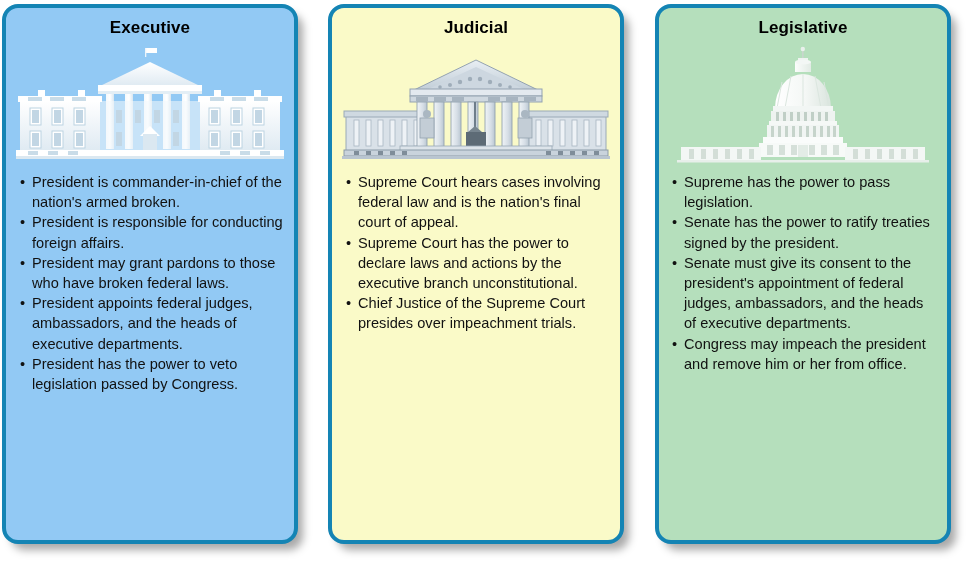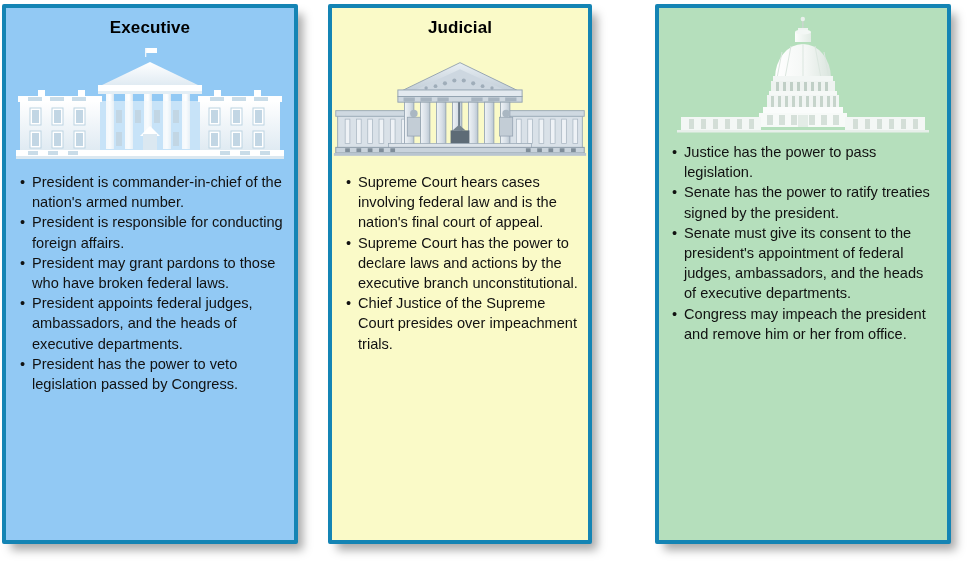--- a/index.html
+++ b/index.html
@@ -15,28 +15,28 @@
   }
   .board {
     position: relative;
     width: 969px;
     height: 568px;
   }
   .panel {
     position: absolute;
     top: 4px;
     height: 540px;
-    border-radius: 2px;
+    border-radius: 16px;
     border: 4px solid #1484b4;
     box-sizing: border-box;
     box-shadow: 7px 8px 9px -2px rgba(0,0,0,0.34);
     overflow: hidden;
   }
   .panel-exec     { left: 2px;   width: 296px; background: #92c9f4; }
-  .panel-judicial { left: 328px; width: 264px; background: #fafac8; }
+  .panel-judicial { left: 328px; width: 296px; background: #fafac8; }
   .panel-legis    { left: 655px; width: 296px; background: #b5dfbc; }
 
   .panel-title {
     text-align: center;
     font-size: 17px;
     font-weight: bold;
     color: #000000;
     margin-top: 10px;
     letter-spacing: 0.1px;
   }
@@ -185,21 +185,21 @@
           <rect x="34" y="105" width="10" height="4"></rect>
           <rect x="54" y="105" width="10" height="4"></rect>
           <rect x="206" y="105" width="10" height="4"></rect>
           <rect x="226" y="105" width="10" height="4"></rect>
           <rect x="246" y="105" width="10" height="4"></rect>
         </g>
       </svg>
     </div>
 
     <ul class="bullets list-exec">
-      <li>President is commander-in-chief of the nation's armed number.</li>
+      <li>President is commander-in-chief of the nation's armed broken.</li>
       <li>President is responsible for conducting foreign affairs.</li>
       <li>President may grant pardons to those who have broken federal laws.</li>
       <li>President appoints federal judges, ambassadors, and the heads of executive departments.</li>
       <li>President has the power to veto legislation passed by Congress.</li>
     </ul>
   </div>
 
   <div class="panel panel-judicial">
     <div class="panel-title">Judicial</div>
 
@@ -299,20 +299,21 @@
     </div>
 
     <ul class="bullets list-jud">
       <li>Supreme Court hears cases involving federal law and is the nation's final court of appeal.</li>
       <li>Supreme Court has the power to declare laws and actions by the executive branch unconstitutional.</li>
       <li>Chief Justice of the Supreme Court presides over impeachment trials.</li>
     </ul>
   </div>
 
   <div class="panel panel-legis">
+    <div class="panel-title">Legislative</div>
 
     <div class="art">
       <svg width="272" height="118" viewBox="0 0 272 118" aria-hidden="true">
         <defs>
           <linearGradient id="cp1" x1="0" y1="0" x2="1" y2="0">
             <stop offset="0" stop-color="#ffffff"></stop>
             <stop offset="0.55" stop-color="#f4f7f5"></stop>
             <stop offset="1" stop-color="#dae5de"></stop>
           </linearGradient>
           <linearGradient id="cp2" x1="0" y1="0" x2="1" y2="0">
@@ -392,20 +393,20 @@
             <rect x="222" y="103" width="5" height="10"></rect>
           <rect x="234" y="103" width="5" height="10"></rect>
             <rect x="246" y="103" width="5" height="10"></rect>
         </g>
 
         <rect x="10" y="114" width="252" height="2.5" fill="#e7efea"></rect>
       </svg>
     </div>
 
     <ul class="bullets list-legis">
-      <li>Justice has the power to pass legislation.</li>
+      <li>Supreme has the power to pass legislation.</li>
       <li>Senate has the power to ratify treaties signed by the president.</li>
       <li>Senate must give its consent to the president's appointment of federal judges, ambassadors, and the heads of executive departments.</li>
       <li>Congress may impeach the president and remove him or her from office.</li>
     </ul>
   </div>
 
 </div>
 
 </body></html>

